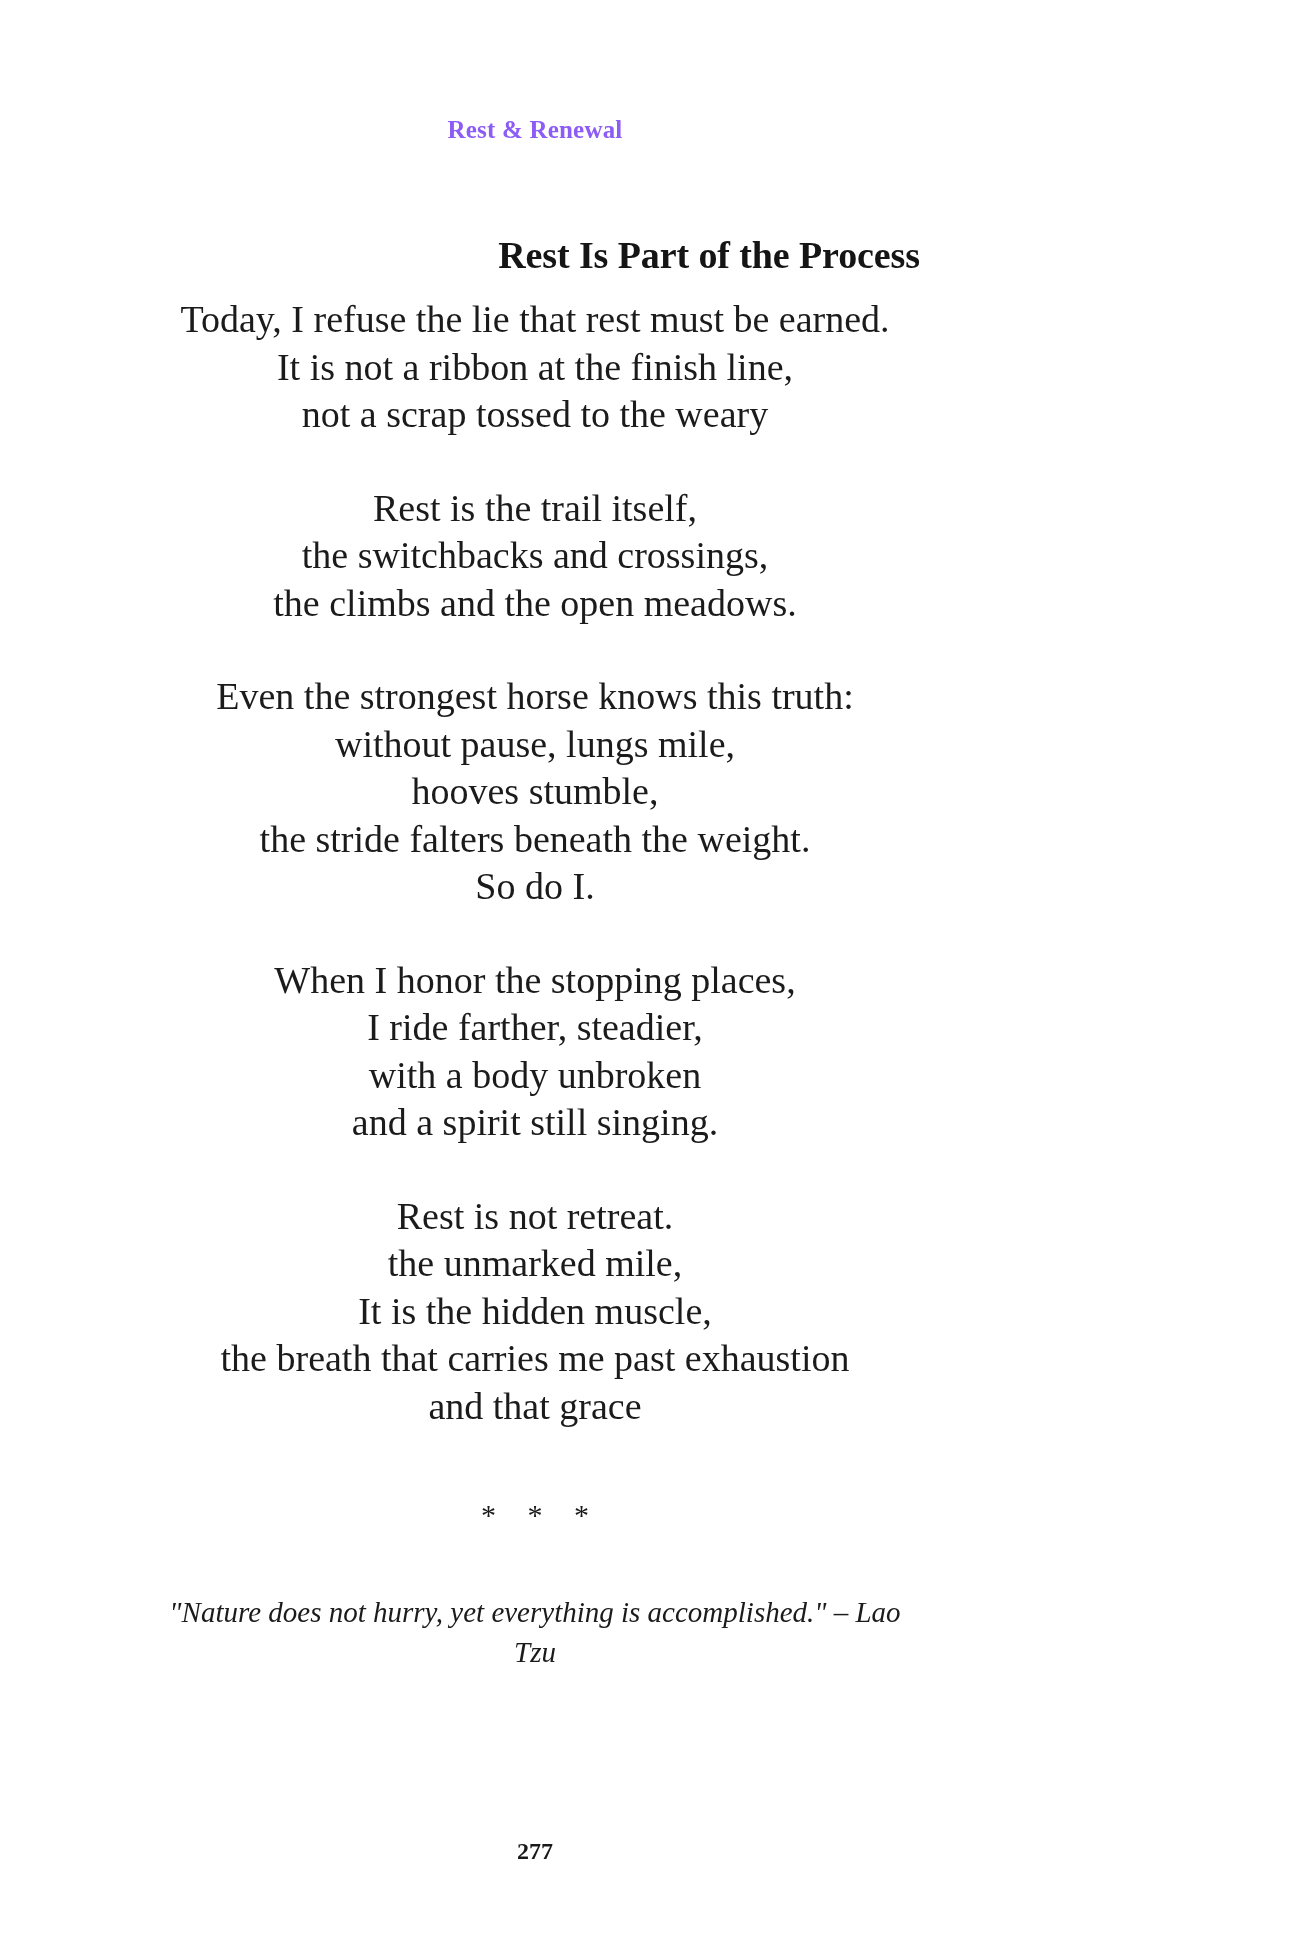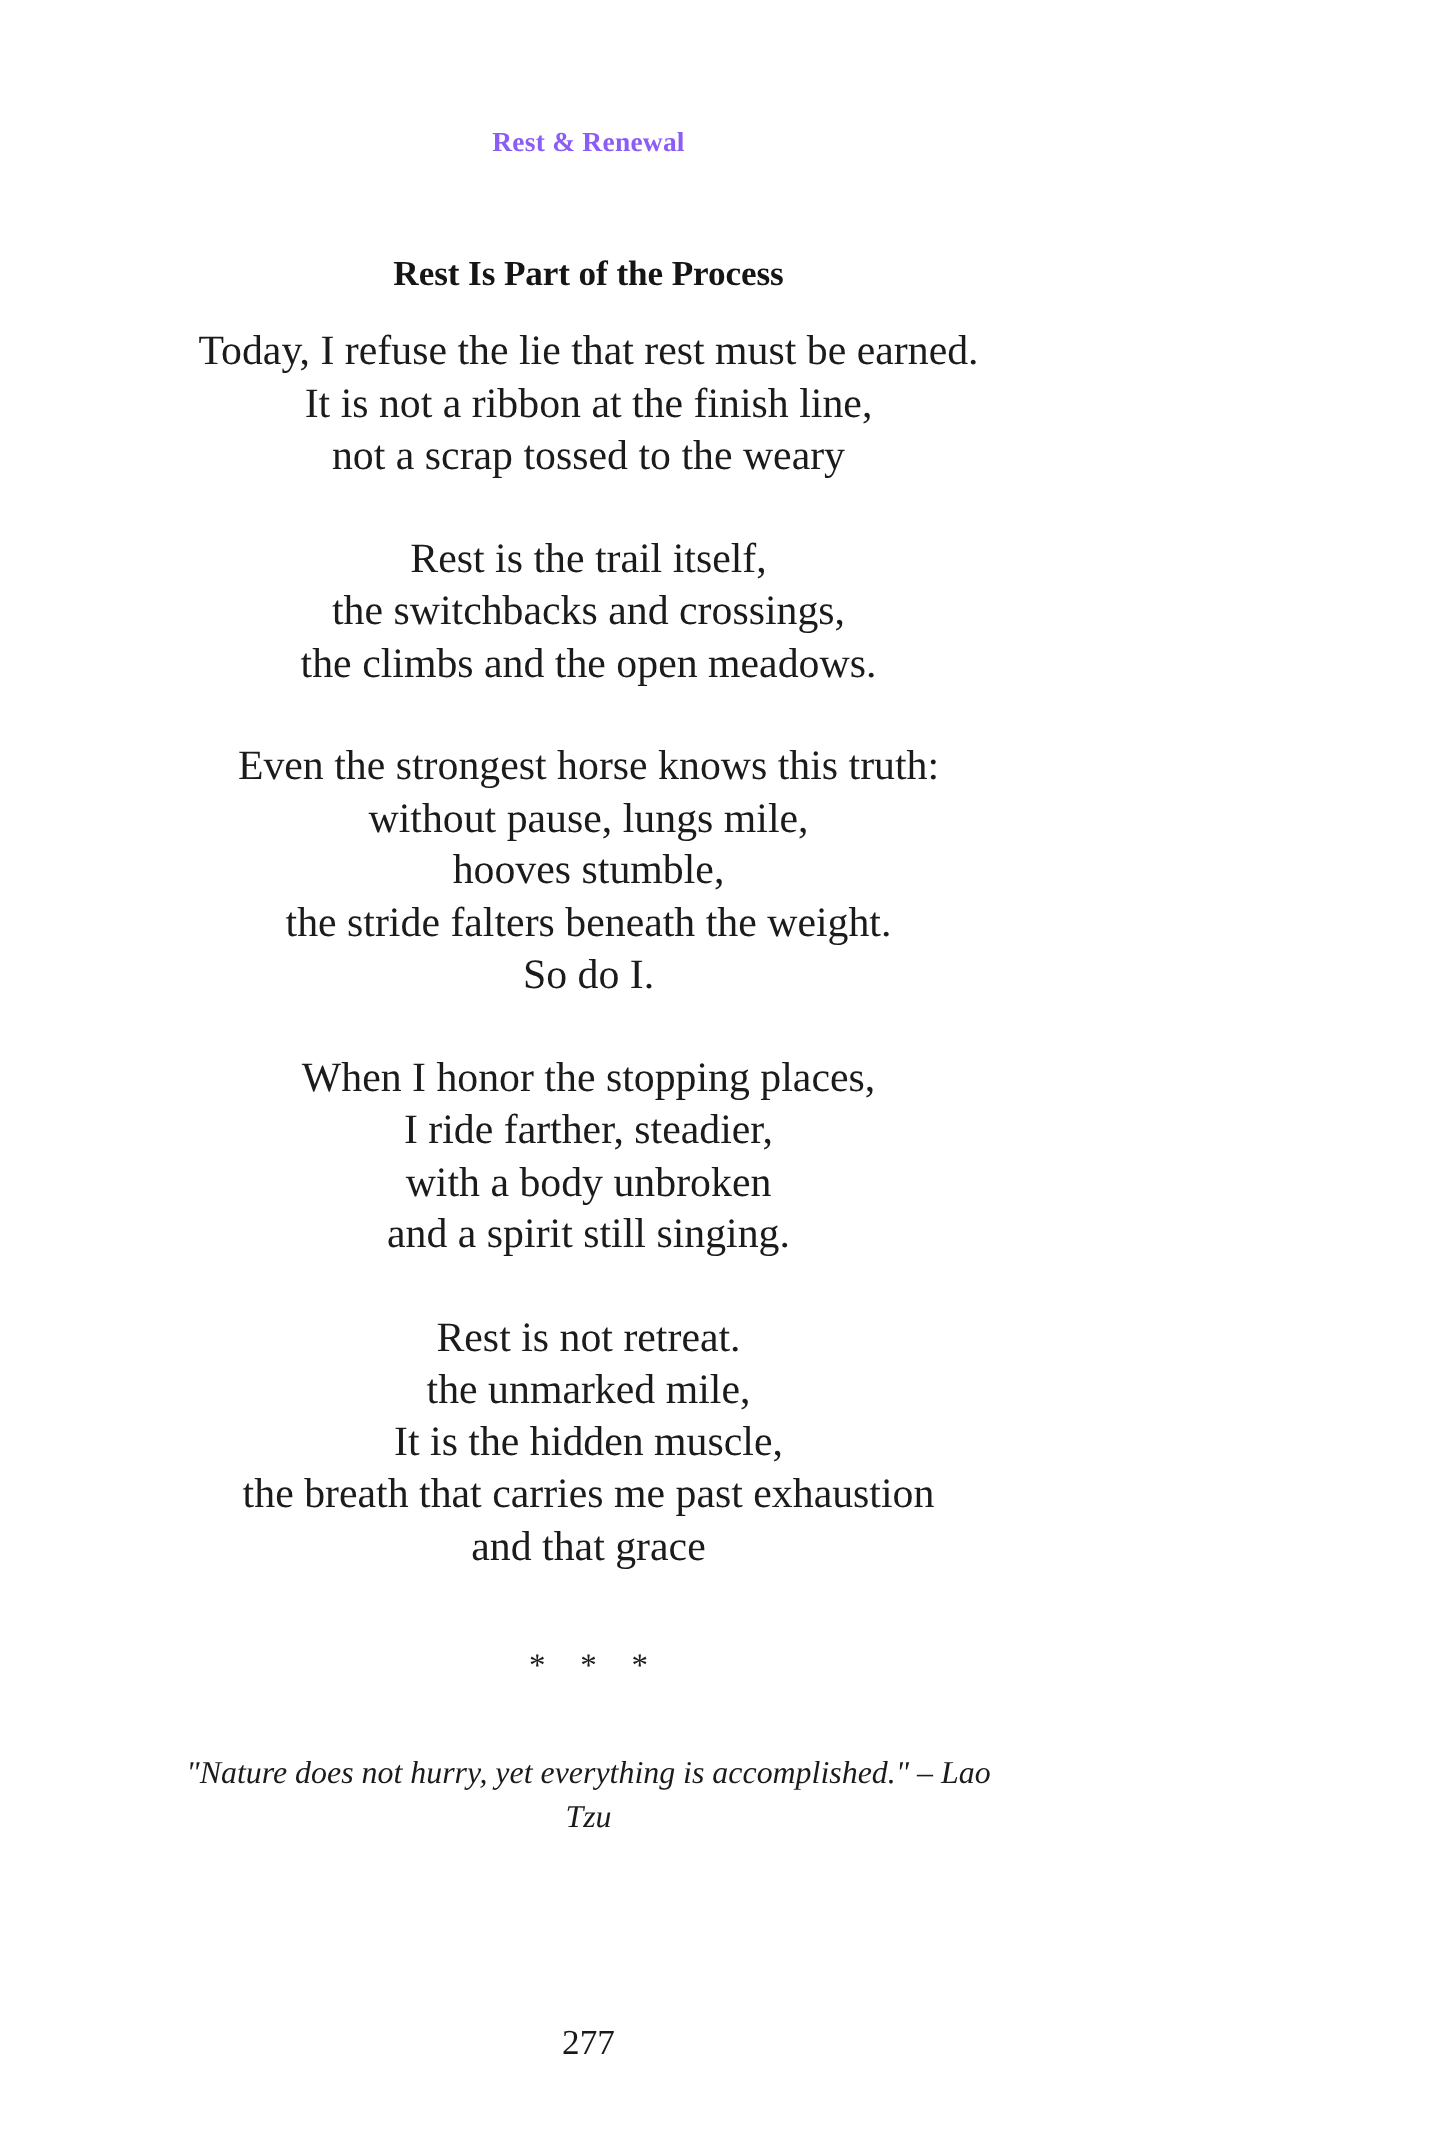--- a/index.html
+++ b/index.html
@@ -47,22 +47,22 @@
     letter-spacing: 0.2px;
     color: #8b5cf6;
   }
 
   
   .poem-title {
     position: absolute;
     left: 0;
     top: 210px;
     width: 770px;
-    text-align: center;
-    font-size: 32px;
+    text-align: right;
+    font-size: 38px;
     font-weight: bold;
     letter-spacing: -0.1px;
     color: #151515;
     line-height: 1.1;
   }
 
   
   .poem-body {
     position: absolute;
     left: 0;
@@ -114,22 +114,22 @@
     color: #1b1b1b;
   }
 
   
   .folio {
     position: absolute;
     left: 0;
     top: 1838px;
     width: 770px;
     text-align: center;
-    font-size: 32px;
-    font-weight: normal;
+    font-size: 24px;
+    font-weight: bold;
     color: #191919;
   }
 </style>
 </head>
 <body>
 
 <div class="page">
   <div class="content-column">
 
     <div class="running-head">Rest &amp; Renewal</div>

